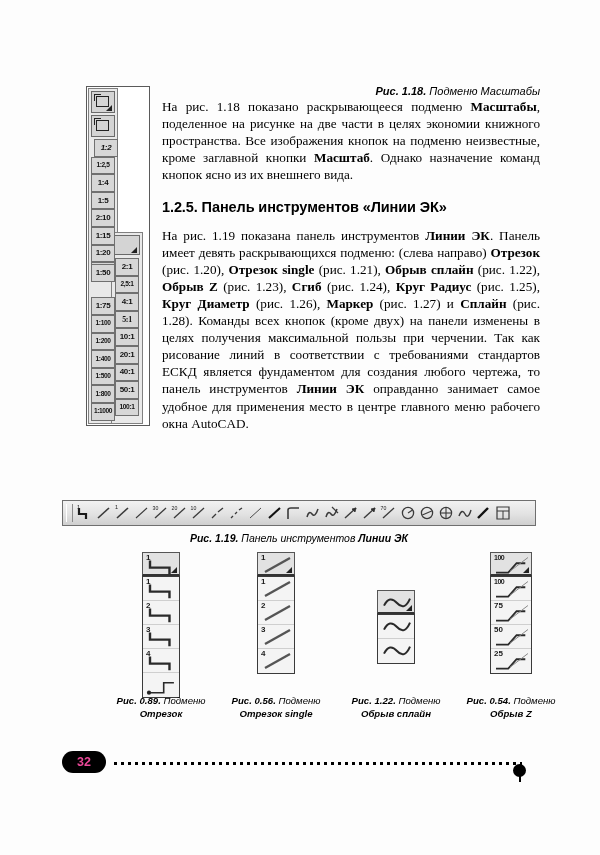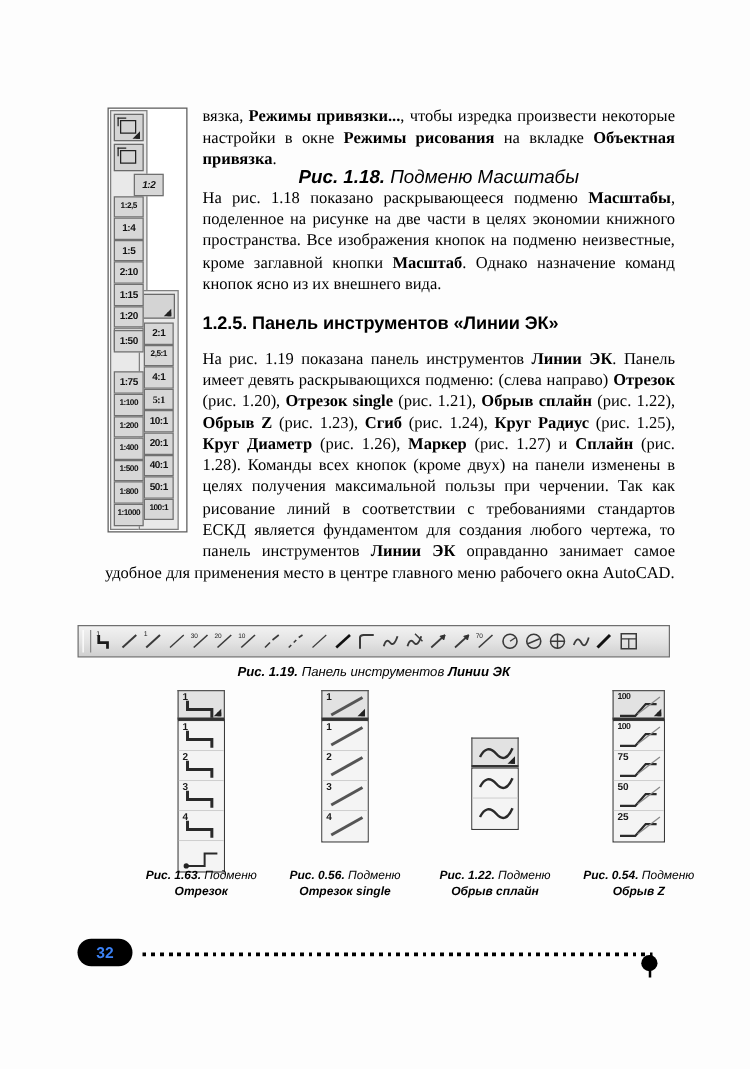--- a/index.html
+++ b/index.html
@@ -71,25 +71,25 @@
   .float-left-img {
     float: left;
     width: 68px;
     height: 345px;
     margin: 2px 10px 4px 0;
     shape-outside: margin-box;
   }
 
   .fig-caption-inline {
     font-family: "Liberation Sans", sans-serif;
-    font-size: 15px;
+    font-size: 11px;
     font-weight: bold;
     font-style: italic;
     margin: 8px 0 10px 0;
-    text-align: center;
+    text-align: right;
     line-height: 14px;
   }
   .fig-caption-inline .cap-reg {
     font-weight: normal;
     font-style: italic;
   }
 
   h2.section {
     font-family: "Liberation Sans", sans-serif;
     font-size: 14.5px;
@@ -283,21 +283,21 @@
     position: absolute;
     left: 62px; top: 745px;
     width: 476px; height: 36px;
   }
   .pagenum {
     position: absolute;
     left: 0; top: 6px;
     width: 44px; height: 22px;
     background: #000;
     border-radius: 11px;
-    color: #3b82f6;
+    color: #ec4899;
     font-family: "Liberation Sans", sans-serif;
     font-size: 12.5px;
     font-weight: bold;
     display: flex;
     align-items: center;
     justify-content: center;
   }
   .footer-dots {
     position: absolute;
     left: 52px; top: 17px;
@@ -334,21 +334,21 @@
       <div class="drop-tri"></div>
     </div>
     <div class="hdr-btn" style="left:5px; top:29px;">
       <div class="sq-icon"></div>
     </div>
     <div class="hdr-btn" style="left:28px; top:149px; width:26px; height:20px;">
       <div class="drop-tri"></div>
     </div>
 
     <div id="scalesLeft">
-        <div class="sc-item" style="left: 21px; top: 53px; font-style: italic;">1:2</div>
+        <div class="sc-item" style="left: 8px; top: 53px; font-style: italic;">1:2</div>
         <div class="sc-item small" style="left: 5px; top: 70.6px;">1:2,5</div>
         <div class="sc-item" style="left: 5px; top: 88.2px;">1:4</div>
         <div class="sc-item" style="left: 5px; top: 105.8px;">1:5</div>
         <div class="sc-item" style="left: 5px; top: 123.4px;">2:10</div>
         <div class="sc-item" style="left: 5px; top: 141px;">1:15</div>
         <div class="sc-item" style="left: 5px; top: 158.6px;">1:20</div>
         <div class="sc-item" style="left: 5px; top: 176.2px;">1:40</div>
         <div class="sc-item" style="left: 5px; top: 178px;">1:50</div>
         <div class="sc-item" style="left: 5px; top: 211.4px;">1:75</div>
         <div class="sc-item small" style="left: 5px; top: 229px;">1:100</div>
@@ -367,21 +367,20 @@
         <div class="sc-item" style="left: 29px; top: 260px;">20:1</div>
         <div class="sc-item" style="left: 29px; top: 277.6px;">40:1</div>
         <div class="sc-item" style="left: 29px; top: 295.2px;">50:1</div>
         <div class="sc-item small" style="left: 29px; top: 312.8px;">100:1</div>
       </div>
   </div>
 
   <div class="content">
     <div class="float-left-img"></div>
 
-    <p class="para">вязка, <b>Режимы привязки...</b>, чтобы изредка произвести некоторые настройки в окне <b>Режимы рисования</b> на вкладке <b>Объектная привязка</b>.</p>
 
     <p class="fig-caption-inline">
       <span>Рис. 1.18.</span><span class="cap-reg"> Подменю Масштабы</span>
     </p>
 
     <p class="para">На рис. 1.18 показано раскрывающееся подменю <b>Масштабы</b>, поделенное на рисунке на две части в целях экономии книжного пространства. Все изображения кнопок на подменю неизвестные, кроме заглавной кнопки <b>Масштаб</b>. Однако назначение команд кнопок ясно из их внешнего вида.</p>
 
     <h2 class="section">1.2.5. Панель инструментов «Линии ЭК»</h2>
 
     <p class="para nomargin">На рис. 1.19 показана панель инструментов <b>Линии ЭК</b>. Панель имеет девять раскрывающихся подменю: (слева направо) <b>Отрезок</b> (рис. 1.20), <b>Отрезок single</b> (рис. 1.21), <b>Обрыв сплайн</b> (рис. 1.22), <b>Обрыв Z</b> (рис. 1.23), <b>Сгиб</b> (рис. 1.24), <b>Круг Радиус</b> (рис. 1.25), <b>Круг Диаметр</b> (рис. 1.26), <b>Маркер</b> (рис. 1.27) и <b>Сплайн</b> (рис. 1.28). Команды всех кнопок (кроме двух) на панели изменены в целях получения максимальной пользы при черчении. Так как рисование линий в соответствии с требованиями стандартов ЕСКД является фундаментом для создания любого чертежа, то панель инструментов <b>Линии ЭК</b> оправданно занимает самое удобное для применения место в центре главного меню рабочего окна AutoCAD.</p>
@@ -568,21 +567,21 @@
               </div>
               <div class="menu-cell" style="height: 24px;">
                 <svg width="34" height="22" viewBox="0 0 34 22" style="position: absolute; left: 2px; top: 1px;">
                   <path d="M4,18.7 L18.700000000000003,18.7 L18.700000000000003,8.8 L28.9,8.8" stroke="#2a2a2a" stroke-width="1.6" fill="none" stroke-linecap="butt"></path>
                   <circle cx="4" cy="18.7" r="2.1" fill="#222"></circle>
                 </svg>
               </div>
             </div>
           </div>
         </div>
-        <div class="fig-cap"><span>Рис. 1.63.</span><span class="cap-reg"> Подменю</span><br><span>Отрезок</span></div>
+        <div class="fig-cap"><span>Рис. 0.89.</span><span class="cap-reg"> Подменю</span><br><span>Отрезок</span></div>
       </div>
       <div class="fig" style="left: 155px;">
         <div class="fig-art">
           <div style="width: 38px; margin-top: 0px;">
             <div class="menu-head" style="width: 38px; height: 24px;">
               <span class="cellnum">1</span>
               <svg width="34" height="22" viewBox="0 0 34 22" style="position: absolute; left: 2px; top: 1px;">
                 <path d="M5,18 L30,4" stroke="#555" stroke-width="2.4" fill="none" stroke-linecap="butt"></path>
               </svg>
               <div class="drop-tri"></div>

